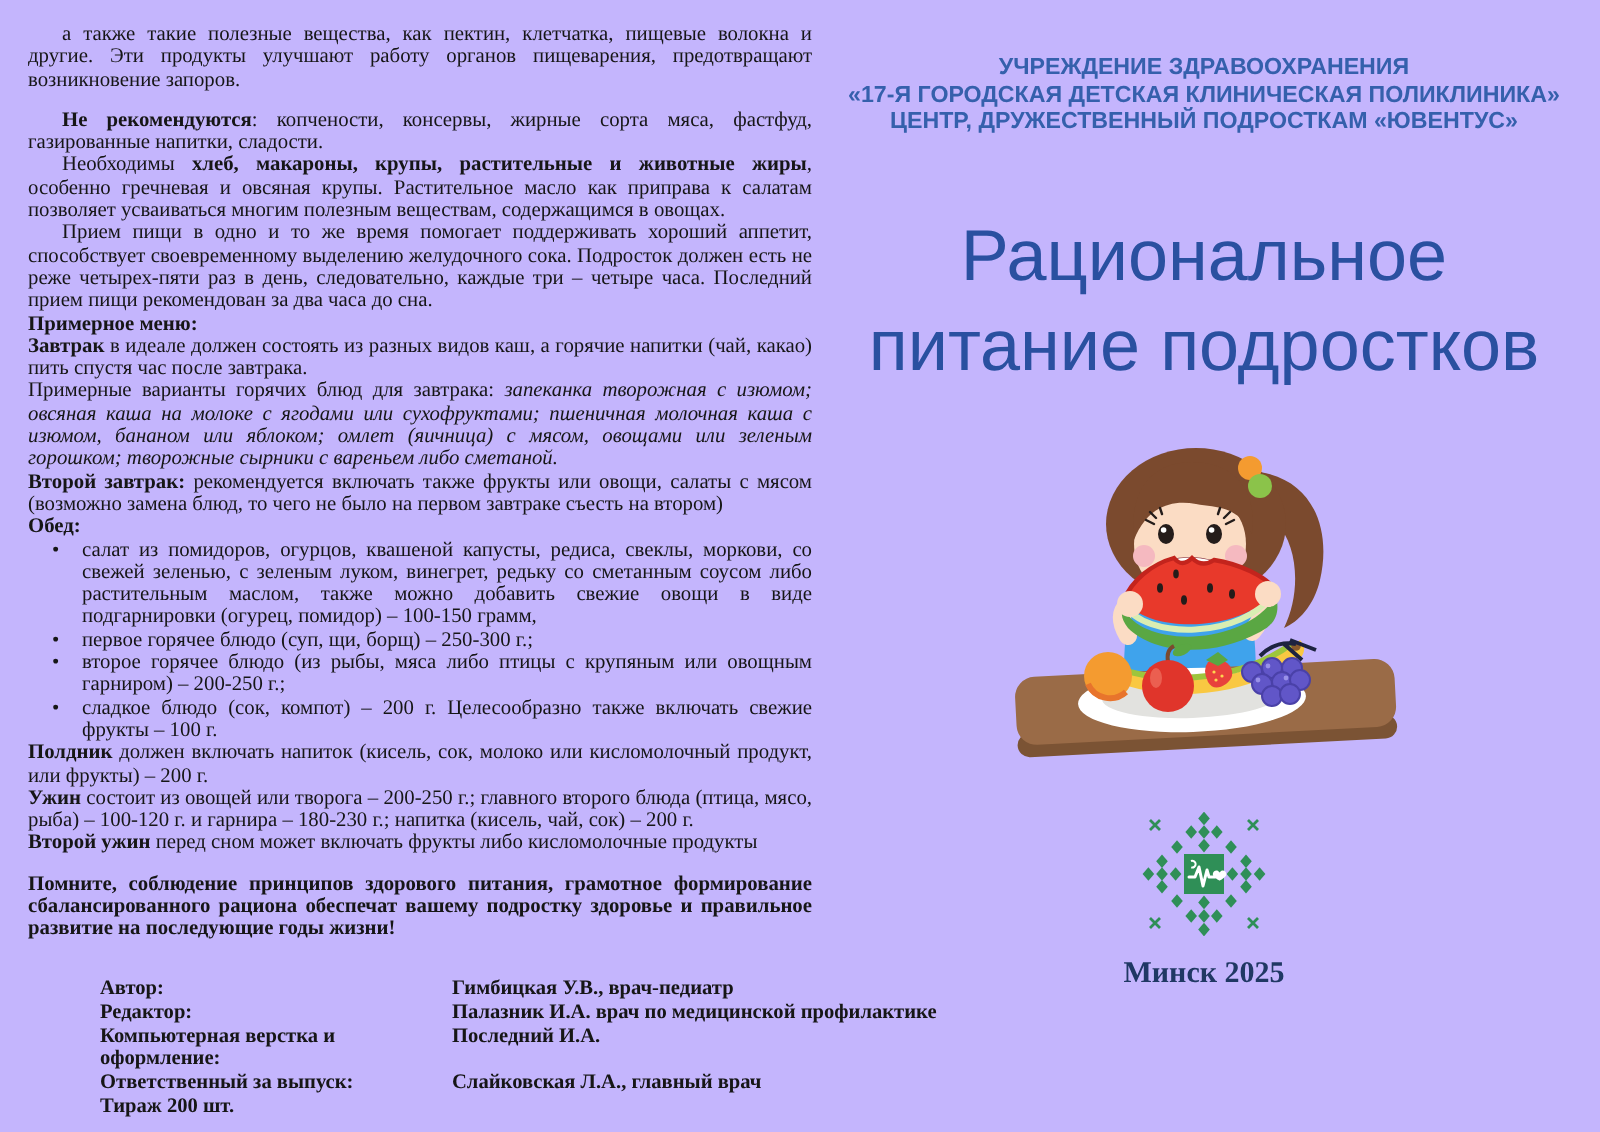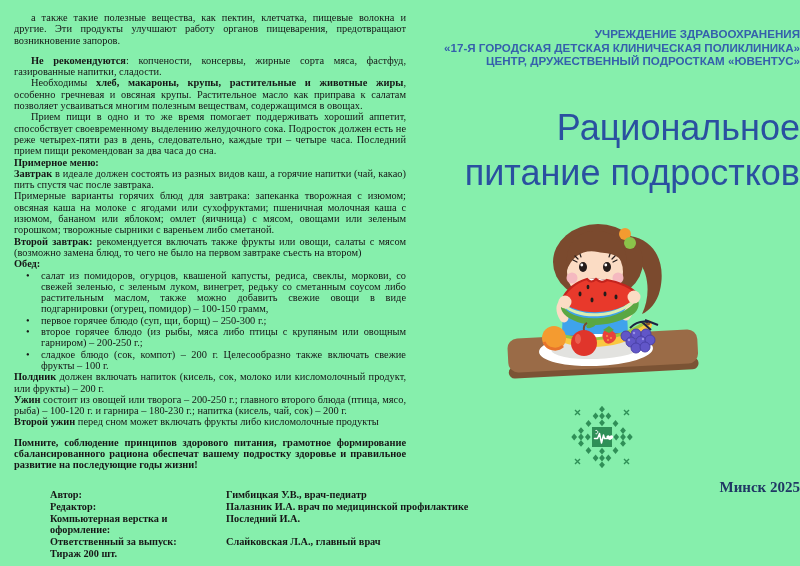--- a/index.html
+++ b/index.html
@@ -1,40 +1,40 @@
 <!DOCTYPE html>
 <html lang="ru"><head>
 <meta charset="utf-8">
 <style>
   html,body{margin:0;padding:0;background:#ffffff;}
-  .spread{position:relative;width:800px;height:566px;background:#86efac;overflow:hidden;}
+  .spread{position:relative;width:800px;height:566px;background:#c4b5fd;overflow:hidden;}
 
   
   .left-page{position:absolute;left:14px;top:12px;width:392px;
     font-family:"Liberation Serif",serif;font-size:10.4px;line-height:11.3px;
     color:#161616;text-align:justify;}
   .left-page p{margin:0;}
   .ind{text-indent:17px;}
   .sp-before{margin-top:9px !important;}
   .bold{font-weight:bold;}
-  .it{}
+  .it{font-style:italic;}
   ul.lunch{margin:0;padding:0 0 0 12px;list-style:none;}
   ul.lunch li{position:relative;padding-left:15px;}
   .blt{position:absolute;left:0;top:0;}
 
   .credits{position:absolute;left:14px;top:489px;width:478px;
     font-family:"Liberation Serif",serif;font-size:10.3px;line-height:11.8px;
     font-weight:bold;color:#161616;}
   .credit-row{display:flex;margin-left:36px;}
   .credit-label{width:176px;flex:0 0 176px;}
   .credit-value{flex:1;}
 
   
   .right-page{position:absolute;left:404px;top:0;width:396px;height:566px;
-    font-family:"Liberation Sans",sans-serif;text-align:right;}
+    font-family:"Liberation Sans",sans-serif;text-align:center;}
   .org{position:absolute;top:27px;left:0;width:100%;font-weight:bold;
     font-size:11.6px;line-height:13.6px;color:#3560ac;}
   .title{position:absolute;top:105px;left:0;width:100%;font-weight:normal;
     font-size:36px;line-height:45px;color:#2a50a0;}
   .illus{position:absolute;top:210px;left:88px;width:220px;height:175px;}
   .logo{position:absolute;top:406px;left:167px;width:62px;height:62px;}
   .footer{position:absolute;top:479px;left:0;width:100%;
     font-family:"Liberation Serif",serif;font-weight:bold;font-size:15px;color:#203864;}
 </style>
 </head>

